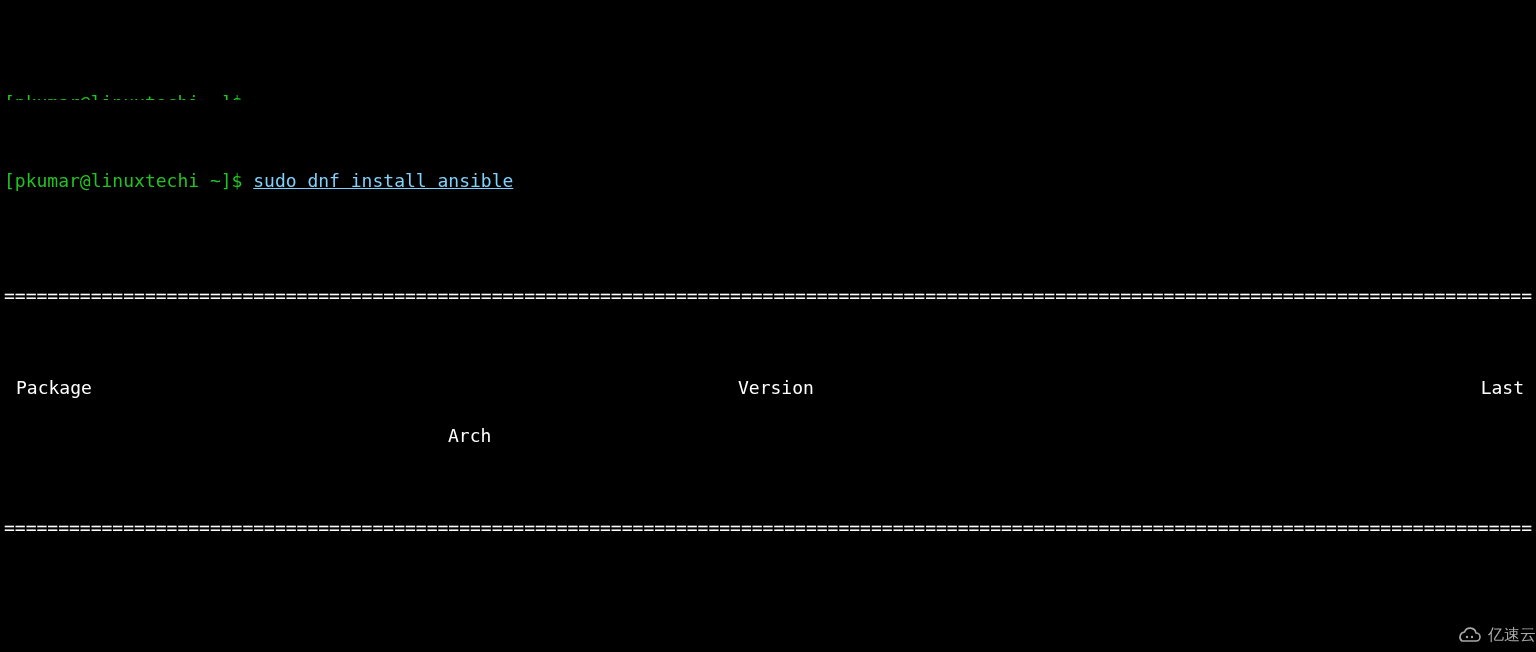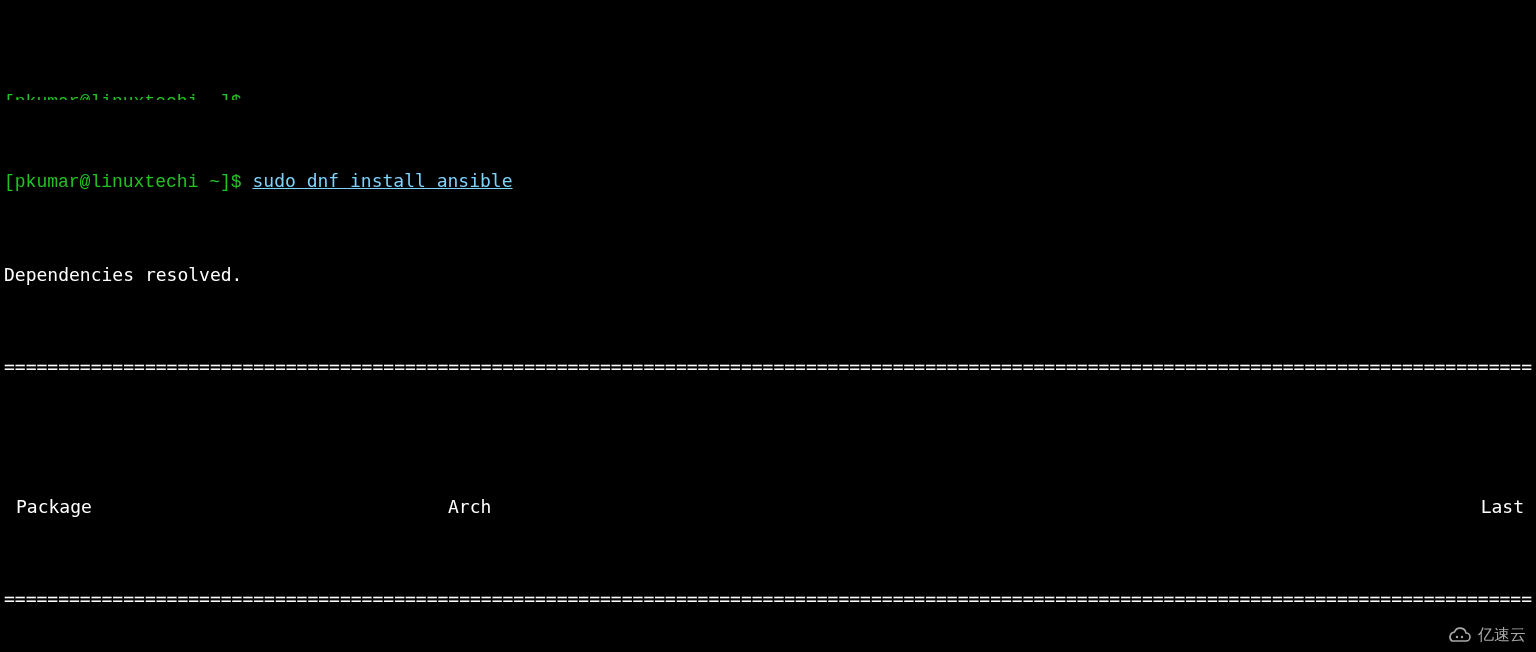--- a/index.html
+++ b/index.html
@@ -12,41 +12,40 @@
     font-family: "DejaVu Sans Mono", "Liberation Mono", Consolas, monospace;
     font-size: 18px;
     line-height: 23px;
     overflow: hidden;
   }
   .terminal {
     padding: 0 4px;
     white-space: pre;
     position: relative;
   }
-  .green { color: #22c222; font-family: Liberation Mono, monospace; }
+  .green { color: #22c222; }
   .amber-u { color: #7dd3fc; text-decoration: underline; }
   .divider {
     display: block;
     overflow: hidden;
     white-space: nowrap;
     height: 23px;
   }
   .row {
     display: flex;
-    align-items: flex-end;
   }
   .c-pkg-h{ width: 432px; padding-left: 12px; }
   .c-arch { width: 290px; margin-top: 48px; }
   .c-ver  { width: 408px; }
   .c-repo { width: 260px; }
   .c-size { flex: 1; text-align: right; padding-right: 8px; }
   .watermark {
     position: absolute;
     bottom: 6px;
-    right: 10px;
+    right: 0;
     display: flex;
     align-items: center;
     gap: 6px;
     color: #bbb;
     font-family: sans-serif;
     font-size: 16px;
     opacity: 0.9;
   }
   .watermark svg { display:block; }
 </style>
@@ -55,27 +54,27 @@
 
 <div class="terminal">
 
   
   <div style="height:8px; overflow:hidden; position:relative;">
     <div style="position:absolute; bottom:-14px;" class="green">[pkumar@linuxtechi ~]$</div>
   </div>
 
   <div><span class="green">[pkumar@linuxtechi ~]$ </span><span class="amber-u">sudo dnf install ansible</span></div>
 
-  <div>Dependencies resolved.</div>
 
   <div class="divider">================================================================================================================================================================================================================</div>
 
   <div class="row">
     <span class="c-pkg-h">Package</span>
     <span class="c-arch">Arch</span>
+    <span class="c-ver">Version</span>
     <span class="c-size">Last</span>
   </div>
 
   <div class="divider">================================================================================================================================================================================================================</div>
 
   
 
   
 
   

